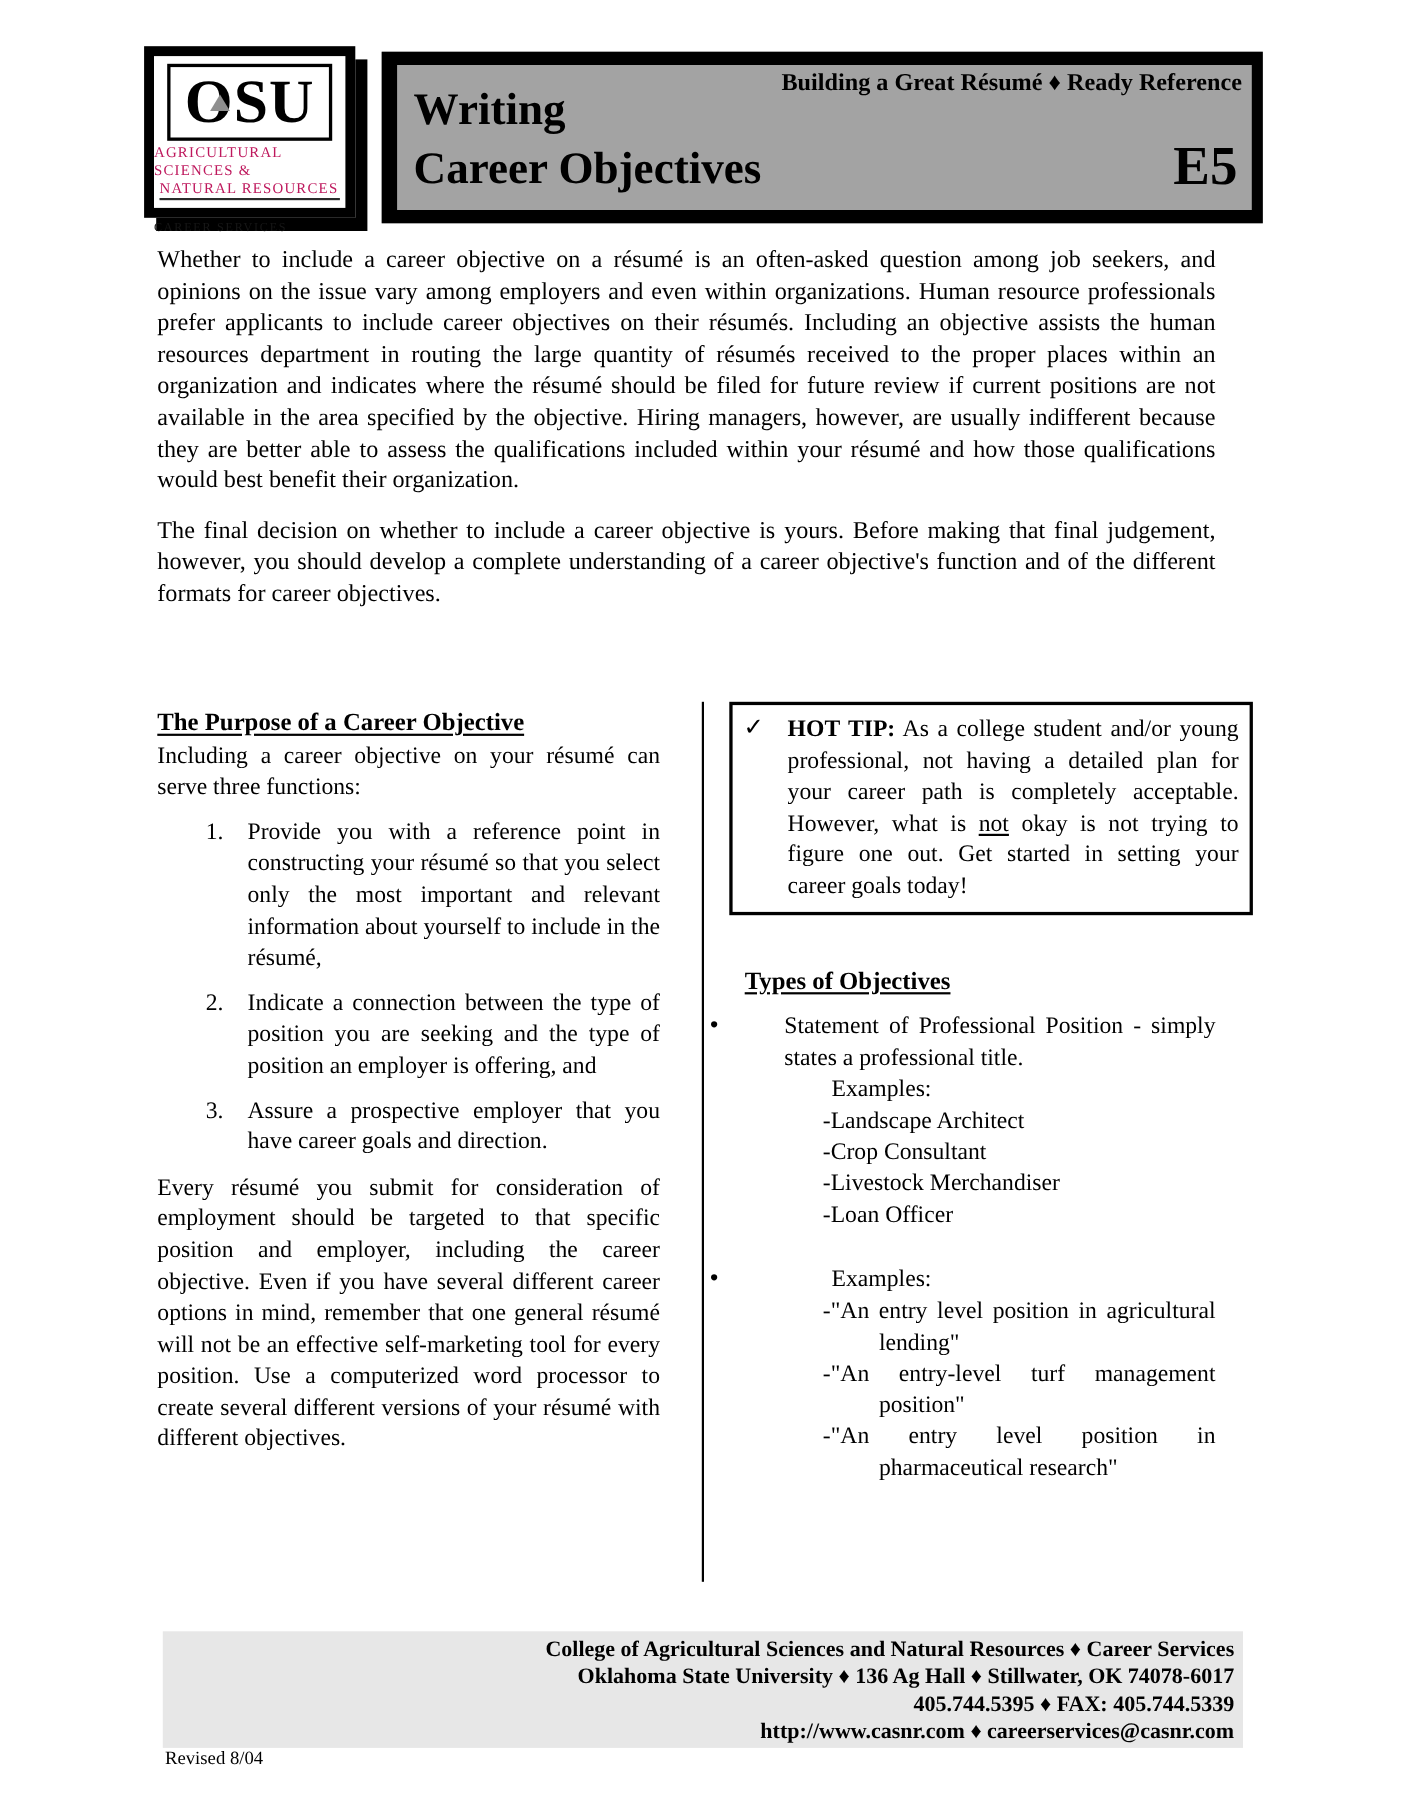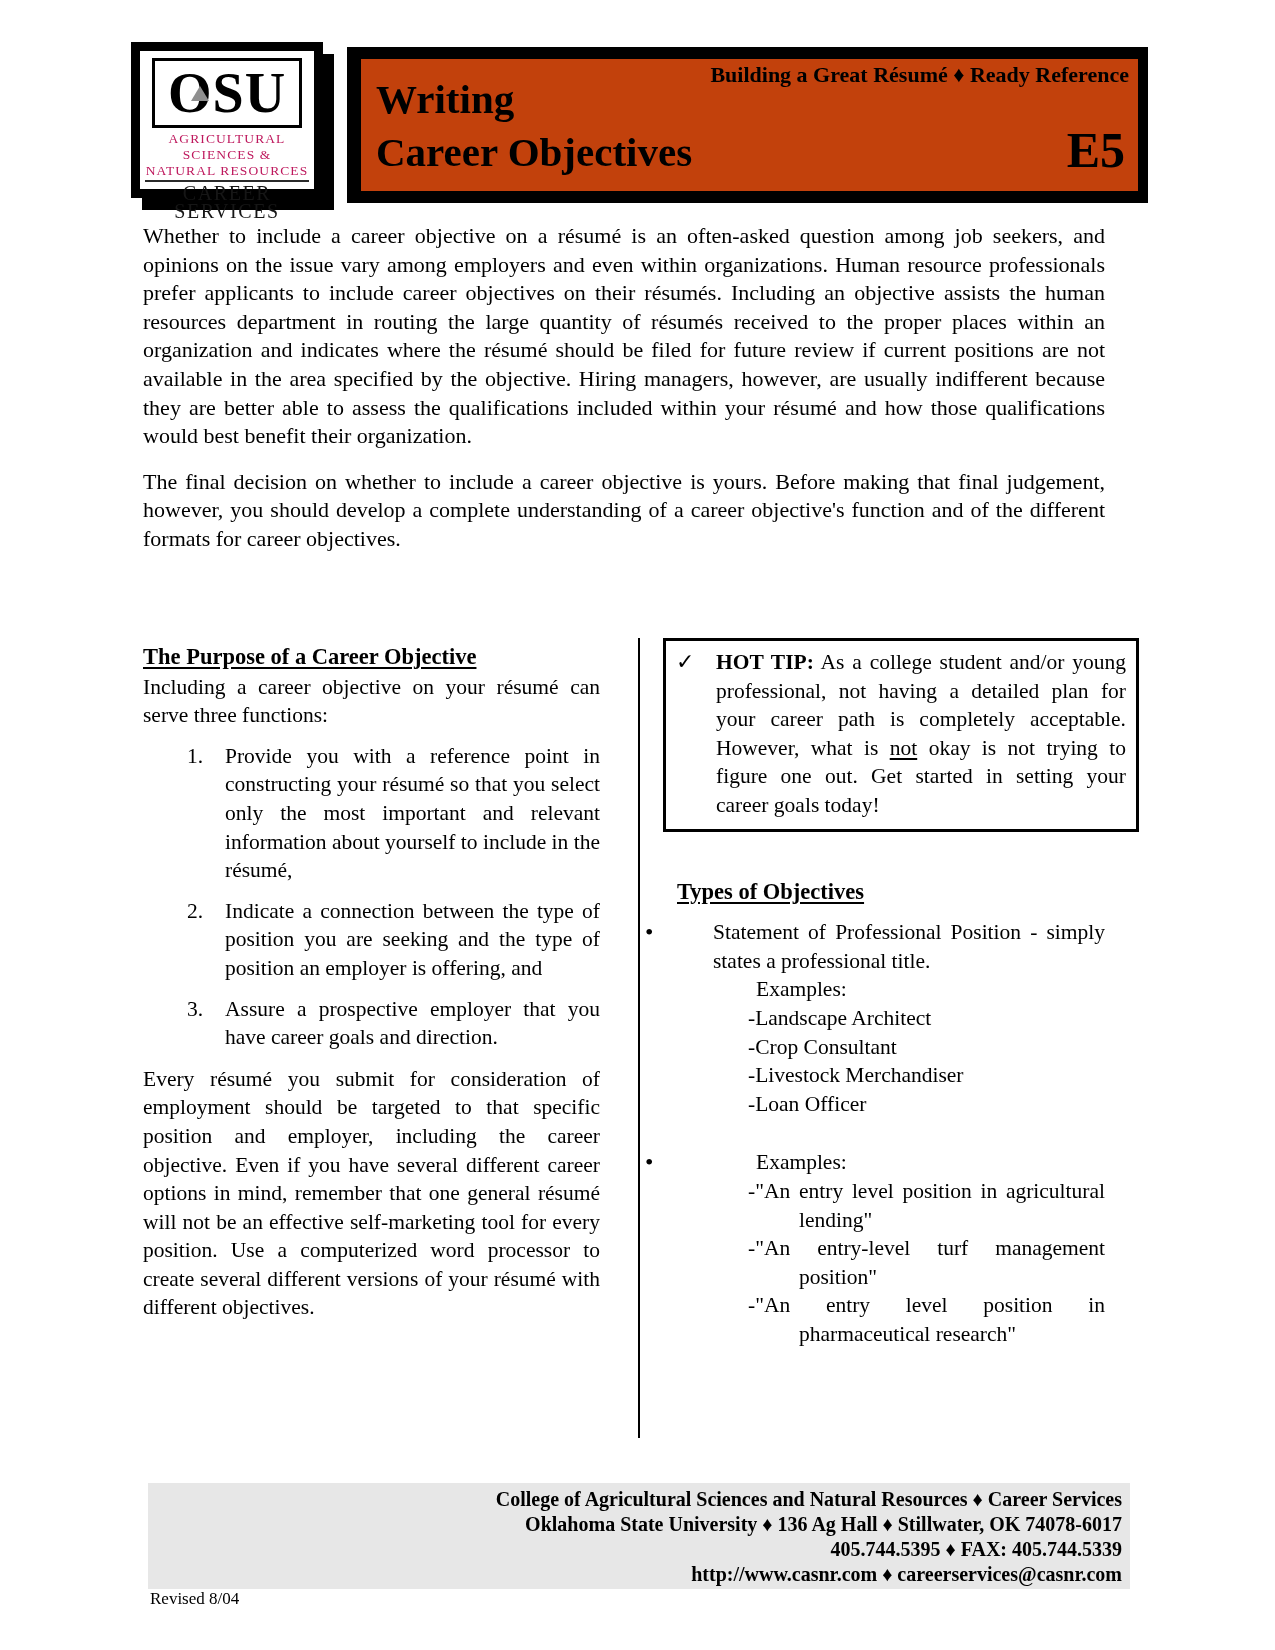--- a/index.html
+++ b/index.html
@@ -5,40 +5,40 @@
   html,body { margin:0; padding:0; background:#fff; }
   .page {
     position:relative; width:1275px; height:1650px; background:#ffffff;
     font-family:"Liberation Serif", serif; color:#000; overflow:hidden;
   }
 
   
   .logo {
     position:absolute; left:131px; top:42px; width:192px; height:156px;
     background:#fff; border:9px solid #000; box-shadow:11px 12px 0 #000;
-    box-sizing:border-box; text-align:center;
+    box-sizing:border-box; text-align:left;
   }
   .logo-osu-box {
     position:relative; margin:7px 12px 3px; border:3px solid #000; height:64px;
     display:flex; align-items:center; justify-content:center;
   }
   .osu-text { font-size:56px; font-weight:bold; line-height:1; letter-spacing:1px; }
   .osu-triangle {
     position:absolute; left:36px; top:25px; width:0; height:0;
     border-left:9px solid transparent; border-right:9px solid transparent;
     border-bottom:15px solid #8f8f8f;
   }
   .logo-line { font-size:13.5px; letter-spacing:1.1px; line-height:16px; color:#be185d; }
   .logo-line-underlined { border-bottom:2px solid #2a2a2a; padding-bottom:1px; margin:0 5px; }
-  .logo-career { font-size:20px; letter-spacing:1.6px; line-height:18px; margin-top:2px; color:#161616; }
+  .logo-career { font-size:11px; letter-spacing:1.6px; line-height:18px; margin-top:16px; color:#161616; }
 
   
   .header-box {
     position:absolute; left:347px; top:47px; width:801px; height:156px;
-    box-sizing:border-box; background:#c2410c;
+    box-sizing:border-box; background:#a3a3a3;
     border:12px solid #000; border-left-width:14px; border-right-width:10px;
   }
   .tagline { position:absolute; top:3px; right:9px; font-size:22px; font-weight:bold; }
   .title1 { position:absolute; left:15px; top:20px; font-size:41px; font-weight:bold; line-height:1; }
   .title2 { position:absolute; left:15px; top:73px; font-size:41px; font-weight:bold; line-height:1; }
   .code  { position:absolute; right:13px; top:66px; font-size:50px; font-weight:bold; line-height:1;text-align:center; }
 
   
   .intro { position:absolute; left:143px; top:222px; width:962px;
            font-size:22px; line-height:28.6px; text-align:justify; }

